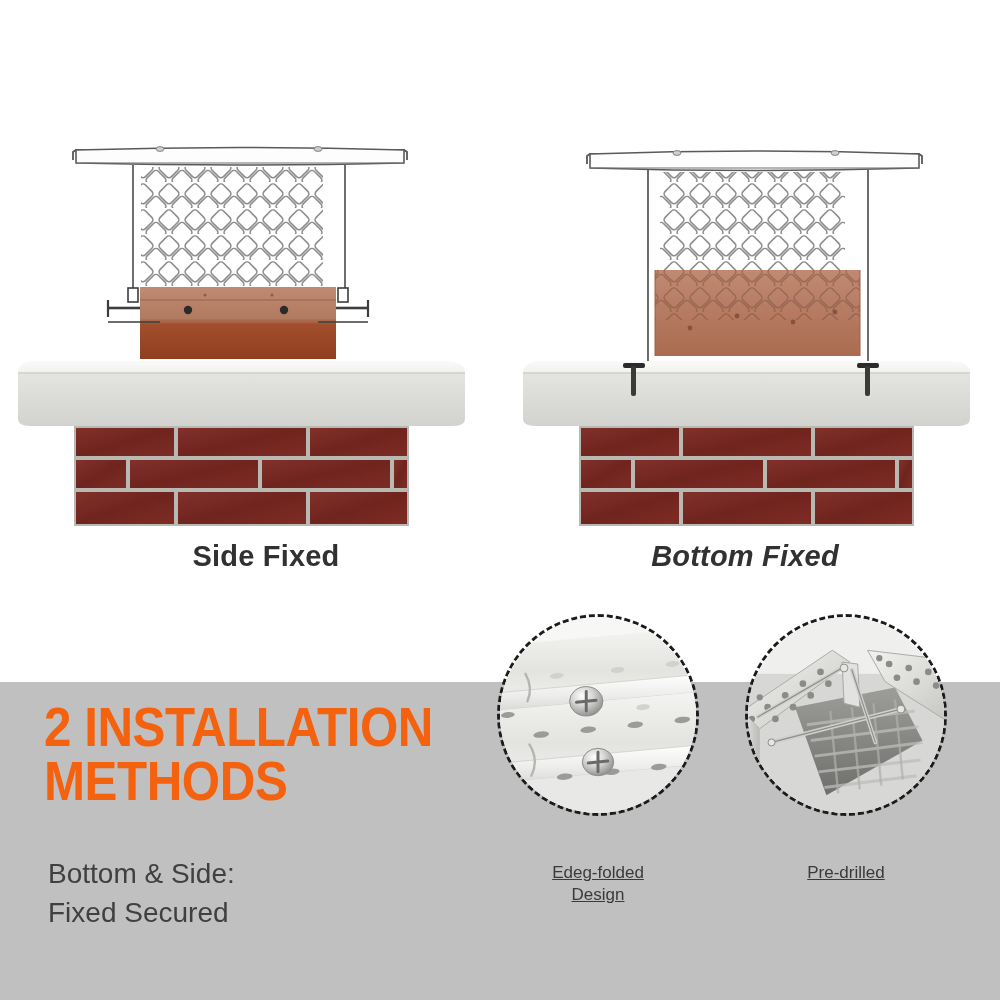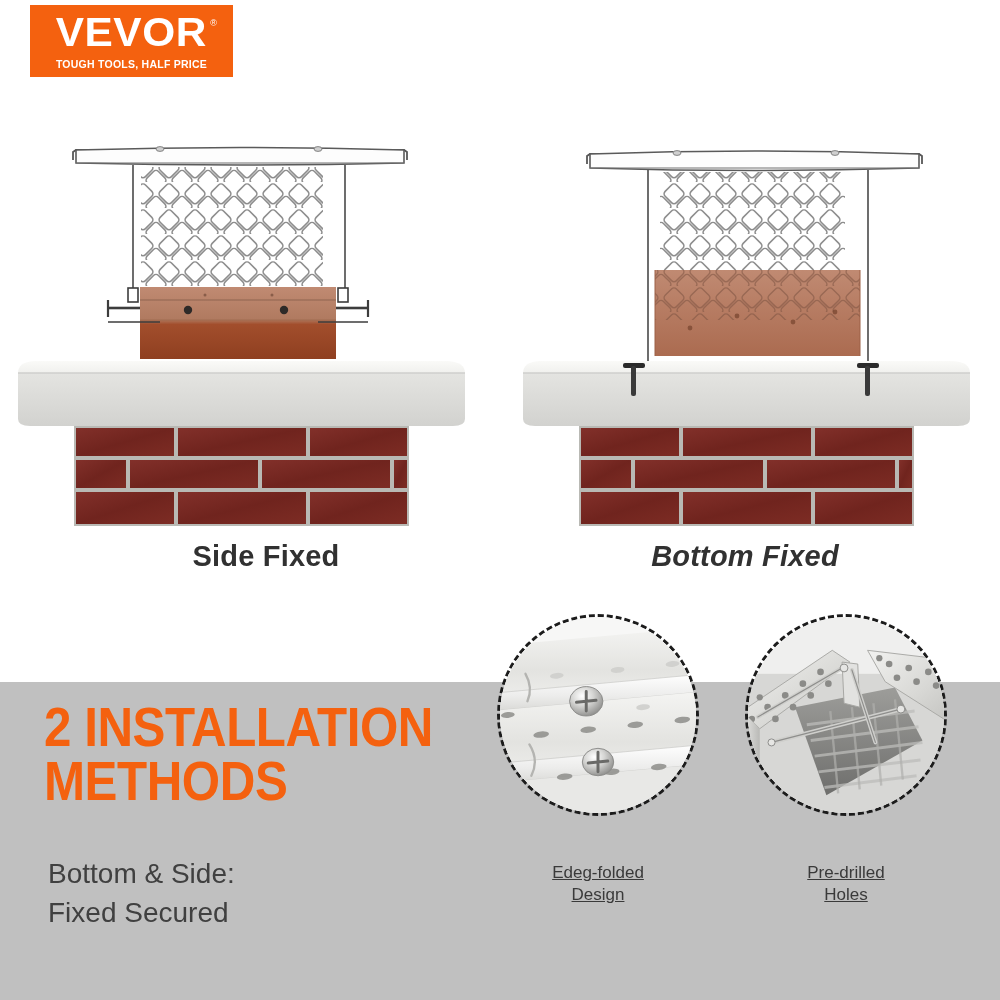--- a/index.html
+++ b/index.html
@@ -157,25 +157,20 @@
   #circle-caption-2 { left: 721px; }
   .cap-line { display: block; }
 </style>
 </head>
 <body>
 
 <div id="page">
 
   <div id="gray-band"></div>
 
-  <div id="logo">
-    <div id="logo-word">VEVOR</div>
-    <div id="logo-reg">®</div>
-    <div id="logo-tag">TOUGH TOOLS, HALF PRICE</div>
-  </div>
 
   <div class="diagram" id="diagram-left">
     <svg viewBox="0 0 480 400" xmlns="http://www.w3.org/2000/svg">
       <defs>
 
         <pattern id="meshL" width="26" height="26" patternUnits="userSpaceOnUse">
           <rect width="26" height="26" fill="#ffffff"></rect>
           <rect x="13" y="0.5" width="16" height="16" rx="3.5" transform="rotate(45 13 0.5)" fill="none" stroke="#8d8d8d" stroke-width="1.6"></rect>
           <rect x="0" y="13" width="16" height="16" rx="3.5" transform="rotate(45 0 13)" fill="none" stroke="#8d8d8d" stroke-width="1.6"></rect>
           <rect x="26" y="13" width="16" height="16" rx="3.5" transform="rotate(45 26 13)" fill="none" stroke="#8d8d8d" stroke-width="1.6"></rect>
@@ -532,16 +527,15 @@
       </svg>
     </div>
   </div>
 
   <div class="circle-caption" id="circle-caption-1">
     <span class="cap-line">Edeg-folded</span>
     <span class="cap-line">Design</span>
   </div>
   <div class="circle-caption" id="circle-caption-2">
     <span class="cap-line">Pre-drilled</span>
-    <span class="cap-line">Holes</span>
   </div>
 
 </div>
 
 </body></html>

